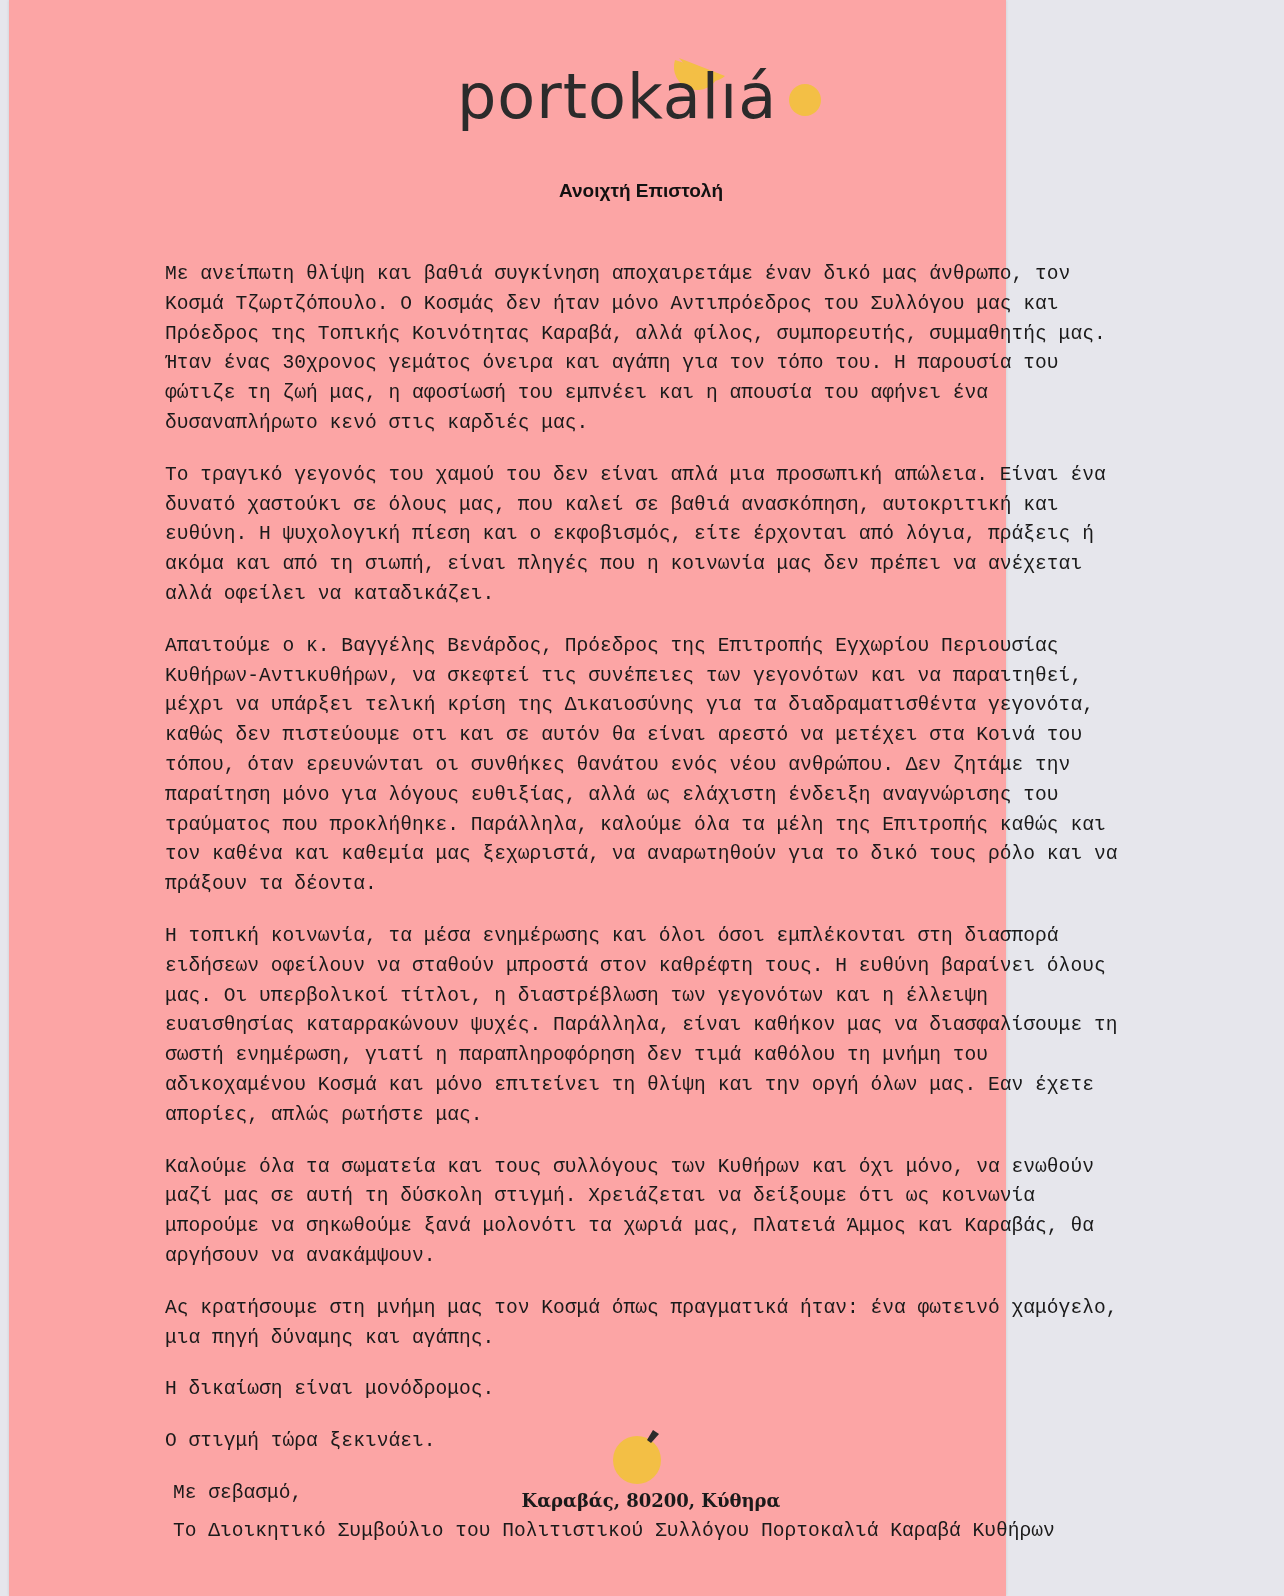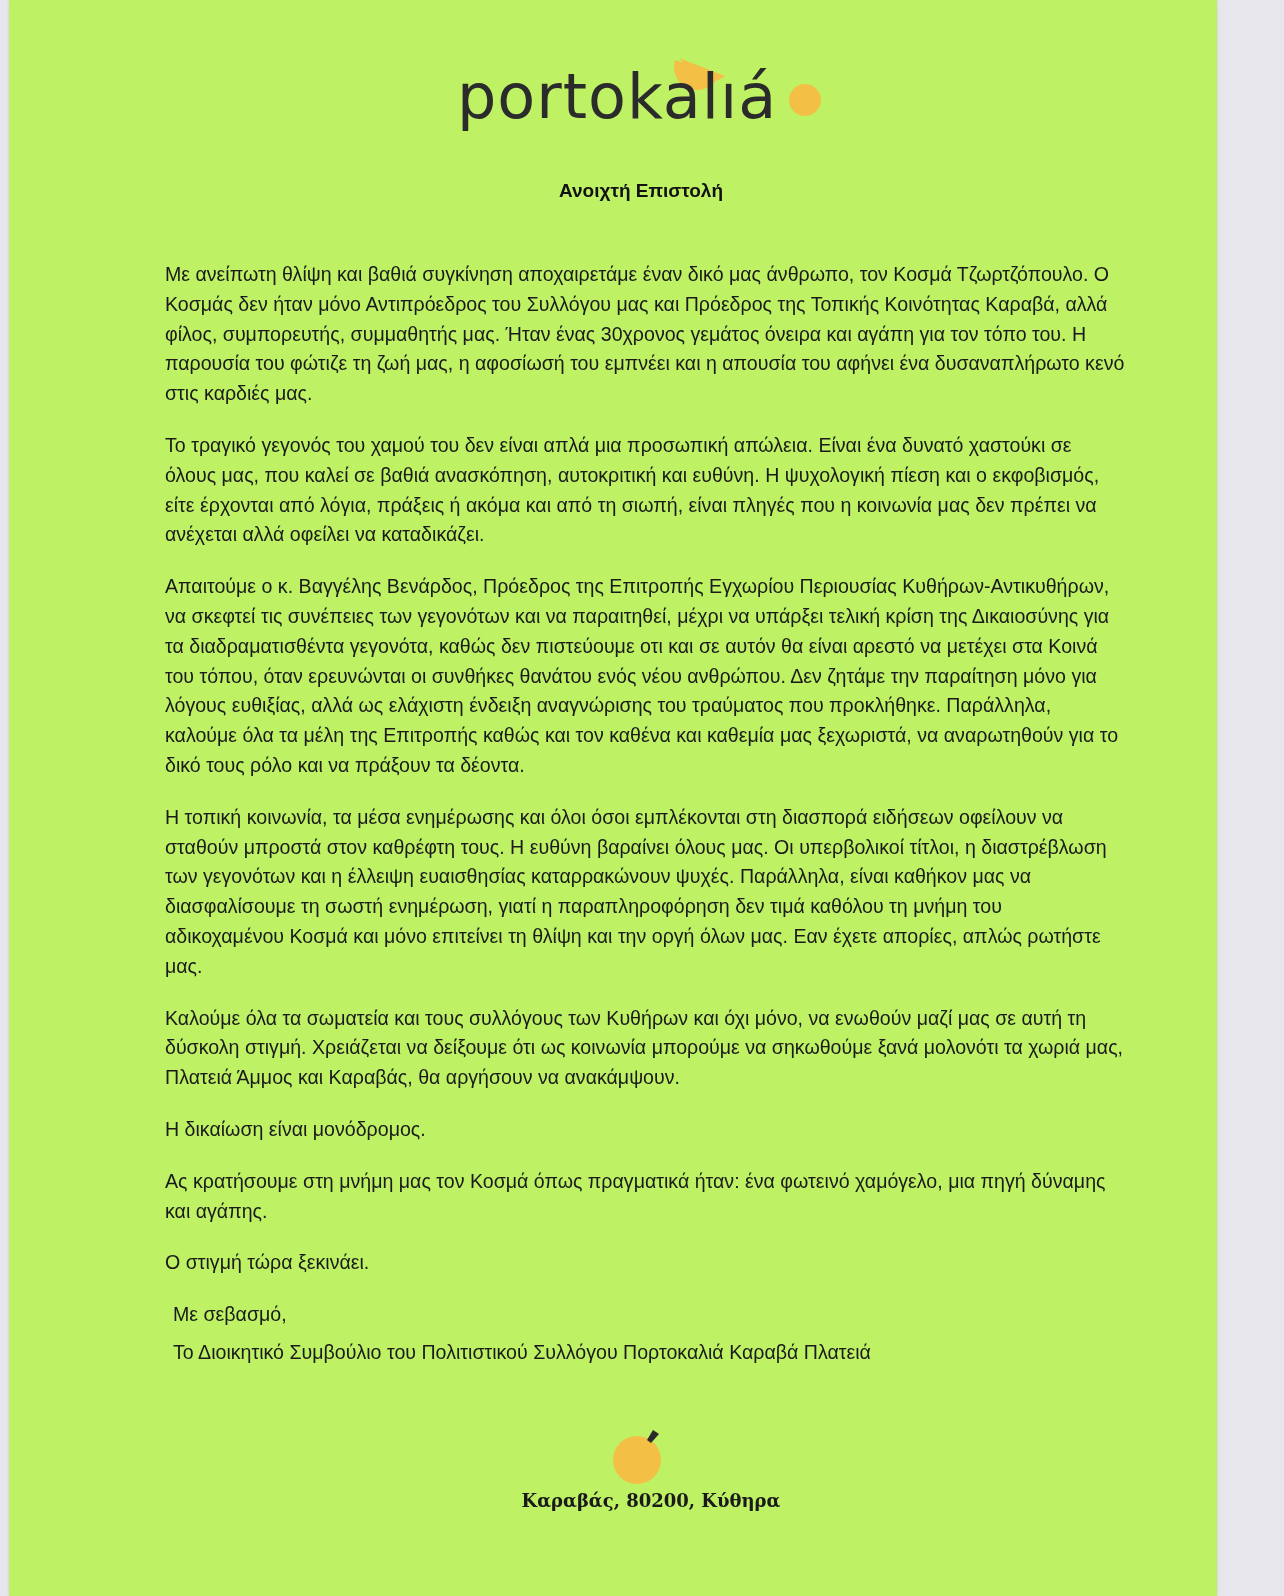--- a/index.html
+++ b/index.html
@@ -3,22 +3,22 @@
 <meta charset="utf-8">
 <style>
   html, body { margin: 0; padding: 0; }
   body {
     width: 1284px; height: 1596px;
     background: #e6e6ec;
     position: relative; overflow: hidden;
   }
   .page {
     position: absolute; left: 9px; top: 0;
-    width: 1208px; height: 1596px;
-    background: #bef264;
+    width: 997px; height: 1596px;
+    background: #fca5a5;
     box-shadow: 0 0 3px rgba(0,0,0,0.12);
   }
   .logo {
     position: absolute; left: 448px; top: 52px;
     width: 380px; height: 100px;
   }
   .logo-text {
     position: absolute; left: 0; top: 14px;
     font-family: "DejaVu Sans", sans-serif;
     font-size: 62px; color: #2b2b2b; letter-spacing: 1px;
@@ -29,21 +29,21 @@
     position: absolute; left: 0; top: 180px; width: 1264px;
     text-align: center;
     font-family: "Liberation Sans", sans-serif;
     font-weight: bold; font-size: 19px; color: #111;
   }
   .body-text {
     position: absolute; left: 156px; top: 260px; width: 960px;
     font-family: "Liberation Sans", sans-serif;
     font-size: 19.6px; line-height: 29.8px; color: #1a1a1a;
   }
-  .body-text p { margin: 0 0 22px 0; }
+  .body-text p { margin: 0 0 22px 0; font-family: Liberation Mono, monospace; }
   .body-text p.tight { margin: 8px; }
   .footer-icon { position: absolute; left: 600px; top: 1428px; }
   .address {
     position: absolute; left: 0; top: 1490px; width: 1264px;
     text-align: center;
     font-family: "DejaVu Serif", serif;
     font-weight: bold; font-size: 18px; color: #1a1a1a; margin-left: 10px;
   }
 </style>
 </head>
@@ -61,25 +61,25 @@
   </div>
 
   <div class="title">Ανοιχτή Επιστολή</div>
 
   <div class="body-text">
     <p>Με ανείπωτη θλίψη και βαθιά συγκίνηση αποχαιρετάμε έναν δικό μας άνθρωπο, τον Κοσμά Τζωρτζόπουλο. Ο Κοσμάς δεν ήταν μόνο Αντιπρόεδρος του Συλλόγου μας και Πρόεδρος της Τοπικής Κοινότητας Καραβά, αλλά φίλος, συμπορευτής, συμμαθητής μας. Ήταν ένας 30χρονος γεμάτος όνειρα και αγάπη για τον τόπο του. Η παρουσία του φώτιζε τη ζωή μας, η αφοσίωσή του εμπνέει και η απουσία του αφήνει ένα δυσαναπλήρωτο κενό στις καρδιές μας.</p>
     <p>Το τραγικό γεγονός του χαμού του δεν είναι απλά μια προσωπική απώλεια. Είναι ένα δυνατό χαστούκι σε όλους μας, που καλεί σε βαθιά ανασκόπηση, αυτοκριτική και ευθύνη. Η ψυχολογική πίεση και ο εκφοβισμός, είτε έρχονται από λόγια, πράξεις ή ακόμα και από τη σιωπή, είναι πληγές που η κοινωνία μας δεν πρέπει να ανέχεται αλλά οφείλει να καταδικάζει.</p>
     <p>Απαιτούμε ο κ. Βαγγέλης Βενάρδος, Πρόεδρος της Επιτροπής Εγχωρίου Περιουσίας Κυθήρων-Αντικυθήρων, να σκεφτεί τις συνέπειες των γεγονότων και να παραιτηθεί, μέχρι να υπάρξει τελική κρίση της Δικαιοσύνης για τα διαδραματισθέντα γεγονότα, καθώς δεν πιστεύουμε οτι και σε αυτόν θα είναι αρεστό να μετέχει στα Κοινά του τόπου, όταν ερευνώνται οι συνθήκες θανάτου ενός νέου ανθρώπου. Δεν ζητάμε την παραίτηση μόνο για λόγους ευθιξίας, αλλά ως ελάχιστη ένδειξη αναγνώρισης του τραύματος που προκλήθηκε. Παράλληλα, καλούμε όλα τα μέλη της Επιτροπής καθώς και τον καθένα και καθεμία μας ξεχωριστά, να αναρωτηθούν για το δικό τους ρόλο και να πράξουν τα δέοντα.</p>
     <p>Η τοπική κοινωνία, τα μέσα ενημέρωσης και όλοι όσοι εμπλέκονται στη διασπορά ειδήσεων οφείλουν να σταθούν μπροστά στον καθρέφτη τους. Η ευθύνη βαραίνει όλους μας. Οι υπερβολικοί τίτλοι, η διαστρέβλωση των γεγονότων και η έλλειψη ευαισθησίας καταρρακώνουν ψυχές. Παράλληλα, είναι καθήκον μας να διασφαλίσουμε τη σωστή ενημέρωση, γιατί η παραπληροφόρηση δεν τιμά καθόλου τη μνήμη του αδικοχαμένου Κοσμά και μόνο επιτείνει τη θλίψη και την οργή όλων μας. Εαν έχετε απορίες, απλώς ρωτήστε μας.</p>
     <p>Καλούμε όλα τα σωματεία και τους συλλόγους των Κυθήρων και όχι μόνο, να ενωθούν μαζί μας σε αυτή τη δύσκολη στιγμή. Χρειάζεται να δείξουμε ότι ως κοινωνία μπορούμε να σηκωθούμε ξανά μολονότι τα χωριά μας, Πλατειά Άμμος και Καραβάς, θα αργήσουν να ανακάμψουν.</p>
+    <p>Ας κρατήσουμε στη μνήμη μας τον Κοσμά όπως πραγματικά ήταν: ένα φωτεινό χαμόγελο, μια πηγή δύναμης και αγάπης.</p>
     <p>Η δικαίωση είναι μονόδρομος.</p>
-    <p>Ας κρατήσουμε στη μνήμη μας τον Κοσμά όπως πραγματικά ήταν: ένα φωτεινό χαμόγελο, μια πηγή δύναμης και αγάπης.</p>
     <p>Ο στιγμή τώρα ξεκινάει.</p>
     <p class="tight">Με σεβασμό,</p>
-    <p class="tight">Το Διοικητικό Συμβούλιο του Πολιτιστικού Συλλόγου Πορτοκαλιά Καραβά Πλατειά</p>
+    <p class="tight">Το Διοικητικό Συμβούλιο του Πολιτιστικού Συλλόγου Πορτοκαλιά Καραβά Κυθήρων</p>
   </div>
 
   <svg class="footer-icon" width="60" height="56">
     <circle cx="28" cy="32" r="24" fill="#F3BF45"></circle>
     <path d="M38 12 L44 2 L50 6 L42 15 Z" fill="#2B2B2B"></path>
   </svg>
 
   <div class="address">Καραβάς, 80200, Κύθηρα</div>
 </div>
 

